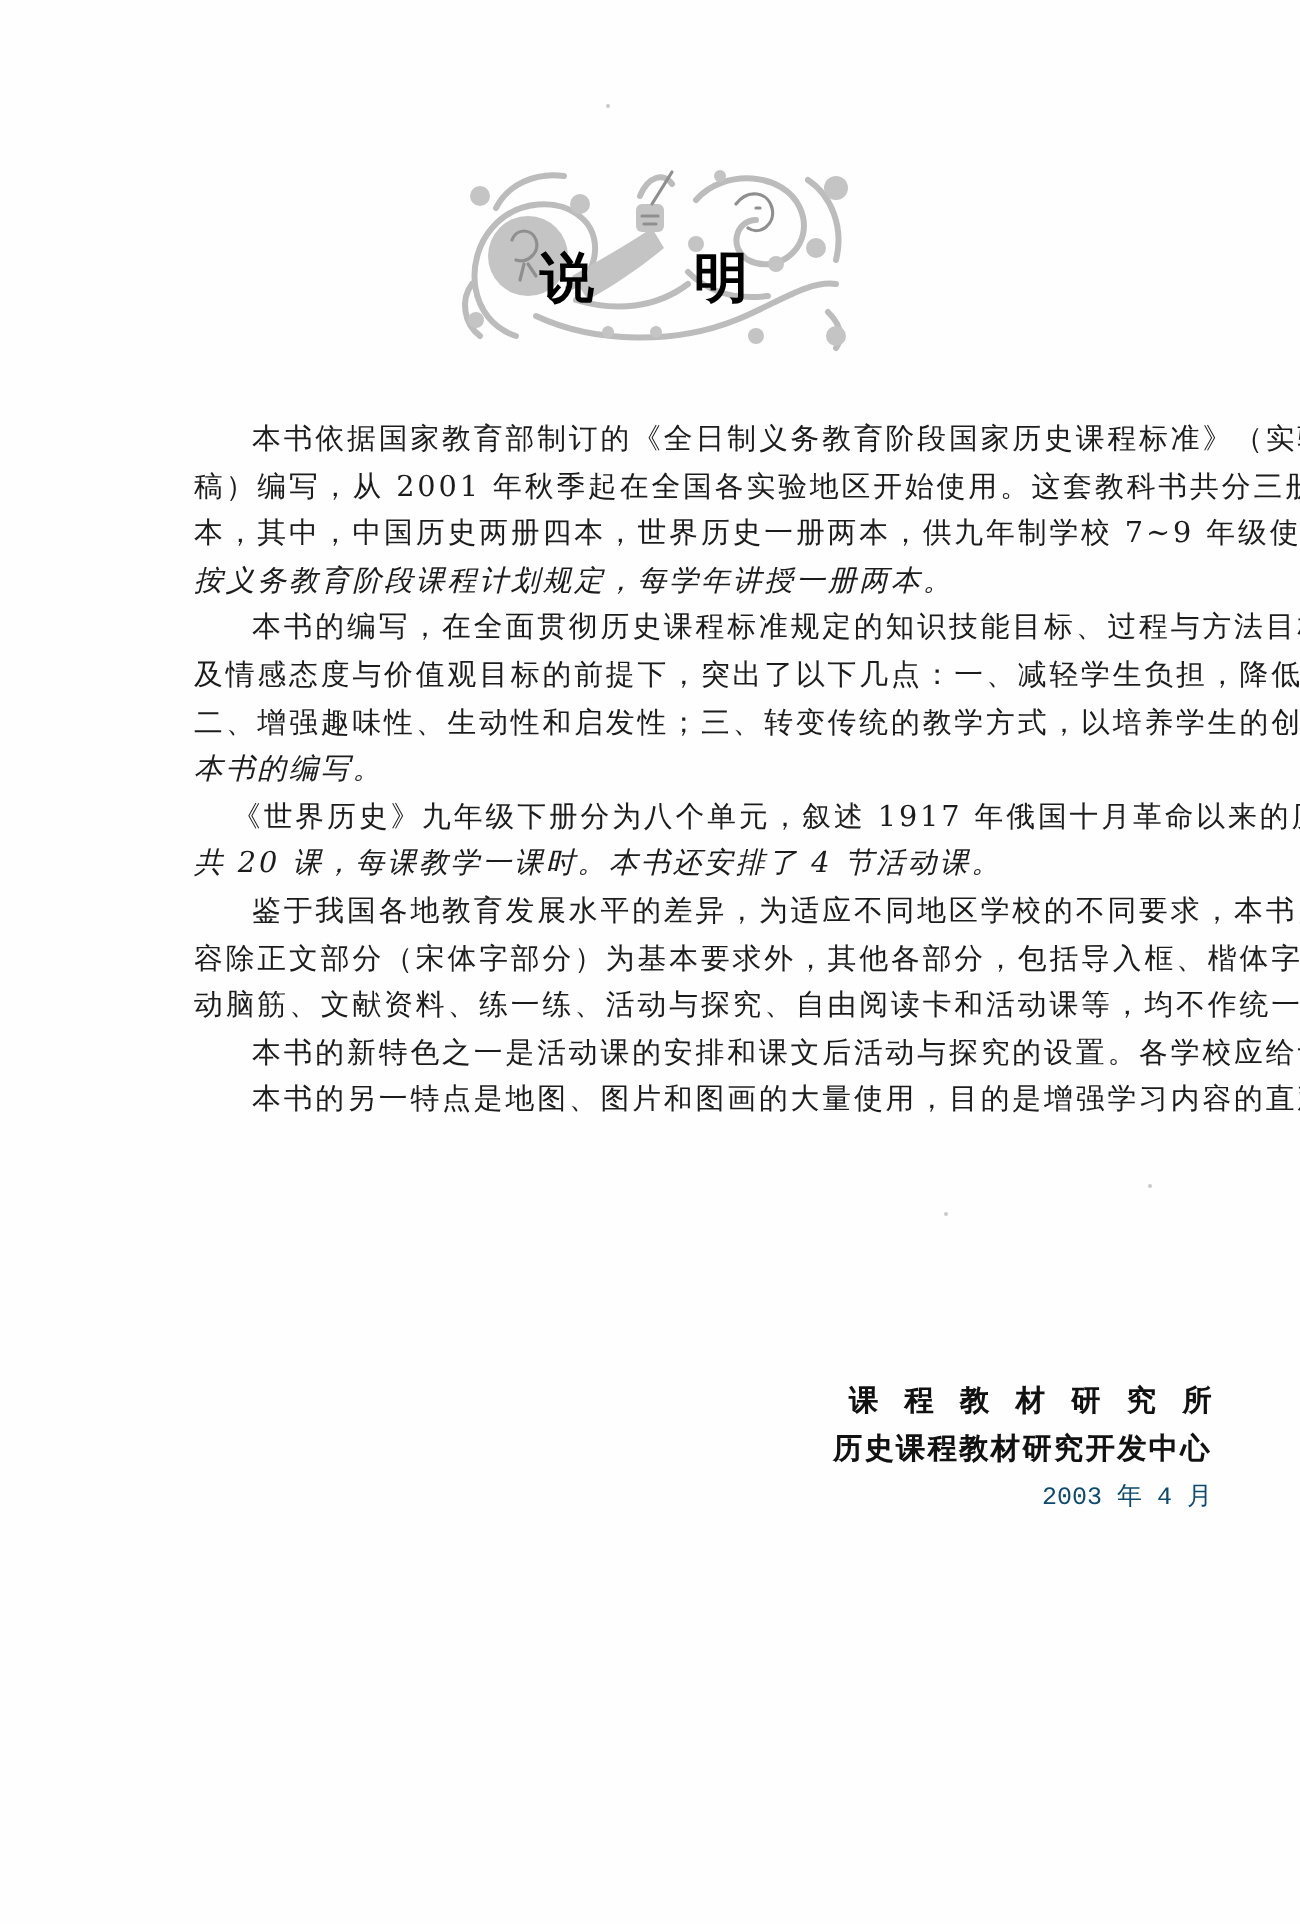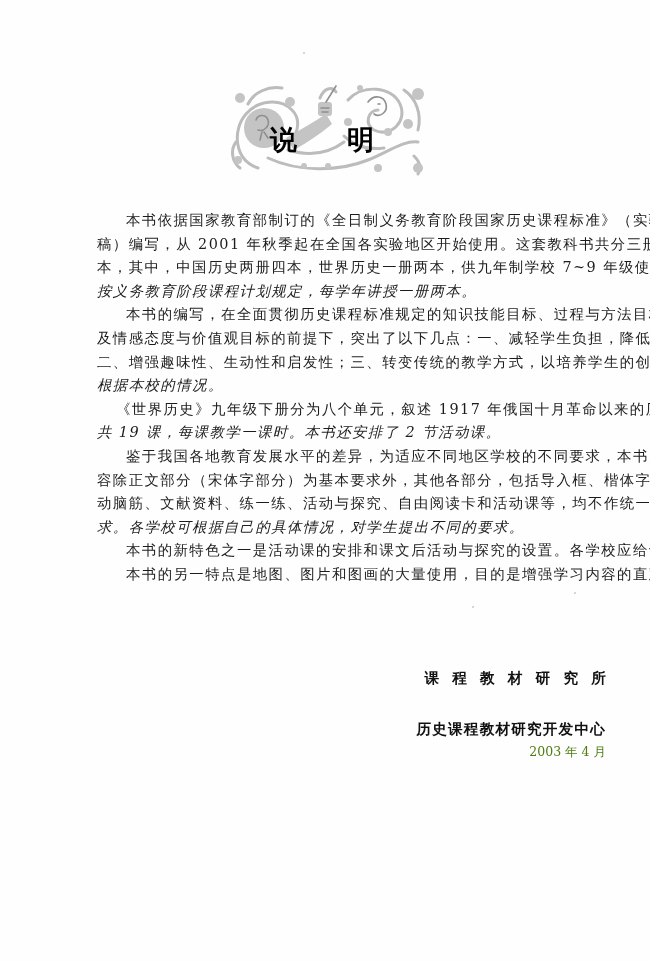--- a/index.html
+++ b/index.html
@@ -76,41 +76,41 @@
   }
   .para .line.indent-half {
     padding-left: 0;
     margin-left: -3px;
   }
 
   
   .signature {
     position: absolute;
     right: 44px;
-    top: 666px;
+    top: 690px;
     text-align: right;
+    font-family: Liberation Mono, monospace;
   }
   .sig-line {
     font-size: 14.6px;
     font-weight: bold;
     color: #111;
     line-height: 24px;
     white-space: nowrap;
   }
   .sig-line.spaced {
     letter-spacing: 13.2px;
     margin-right: -13px;
   }
   .sig-line.tight {
     letter-spacing: 1.2px;
-    margin-top: 27px;
   }
   .sig-date {
     font-size: 12.5px;
-    color: #4d7c0f;
+    color: #0c4a6e;
     line-height: 22px;
     text-align: left;
     padding-left: 114px;
     white-space: nowrap;
   }
   .speck {
     position: absolute;
     width: 2px; height: 2px;
     background: #c9c9c9;
     border-radius: 50%;
@@ -182,33 +182,32 @@
       <span class="line indent">本书依据国家教育部制订的《全日制义务教育阶段国家历史课程标准》（实验</span>
       <span class="line">稿）编写，从 2001 年秋季起在全国各实验地区开始使用。这套教科书共分三册六</span>
       <span class="line">本，其中，中国历史两册四本，世界历史一册两本，供九年制学校 7~9 年级使用。</span>
       <span class="line last">按义务教育阶段课程计划规定，每学年讲授一册两本。</span>
     </div>
 
     <div class="para">
       <span class="line indent">本书的编写，在全面贯彻历史课程标准规定的知识技能目标、过程与方法目标以</span>
       <span class="line">及情感态度与价值观目标的前提下，突出了以下几点：一、减轻学生负担，降低难度；</span>
       <span class="line">二、增强趣味性、生动性和启发性；三、转变传统的教学方式，以培养学生的创新意</span>
-      <span class="line last">根据本校的情况。</span>
+      <span class="line last">本书的编写。</span>
     </div>
 
     <div class="para">
       <span class="line indent-half" style="padding-left:22px">《世界历史》九年级下册分为八个单元，叙述 1917 年俄国十月革命以来的历史，</span>
-      <span class="line last">共 19 课，每课教学一课时。本书还安排了 2 节活动课。</span>
+      <span class="line last">共 20 课，每课教学一课时。本书还安排了 4 节活动课。</span>
     </div>
 
     <div class="para">
       <span class="line indent">鉴于我国各地教育发展水平的差异，为适应不同地区学校的不同要求，本书内</span>
       <span class="line">容除正文部分（宋体字部分）为基本要求外，其他各部分，包括导入框、楷体字、</span>
       <span class="line">动脑筋、文献资料、练一练、活动与探究、自由阅读卡和活动课等，均不作统一要</span>
-      <span class="line last">求。各学校可根据自己的具体情况，对学生提出不同的要求。</span>
     </div>
 
     <div class="para">
       <span class="line indent">本书的新特色之一是活动课的安排和课文后活动与探究的设置。各学校应给予足</span>
     </div>
 
     <div class="para">
       <span class="line indent">本书的另一特点是地图、图片和图画的大量使用，目的是增强学习内容的直观性</span>
     </div>
   </div>

